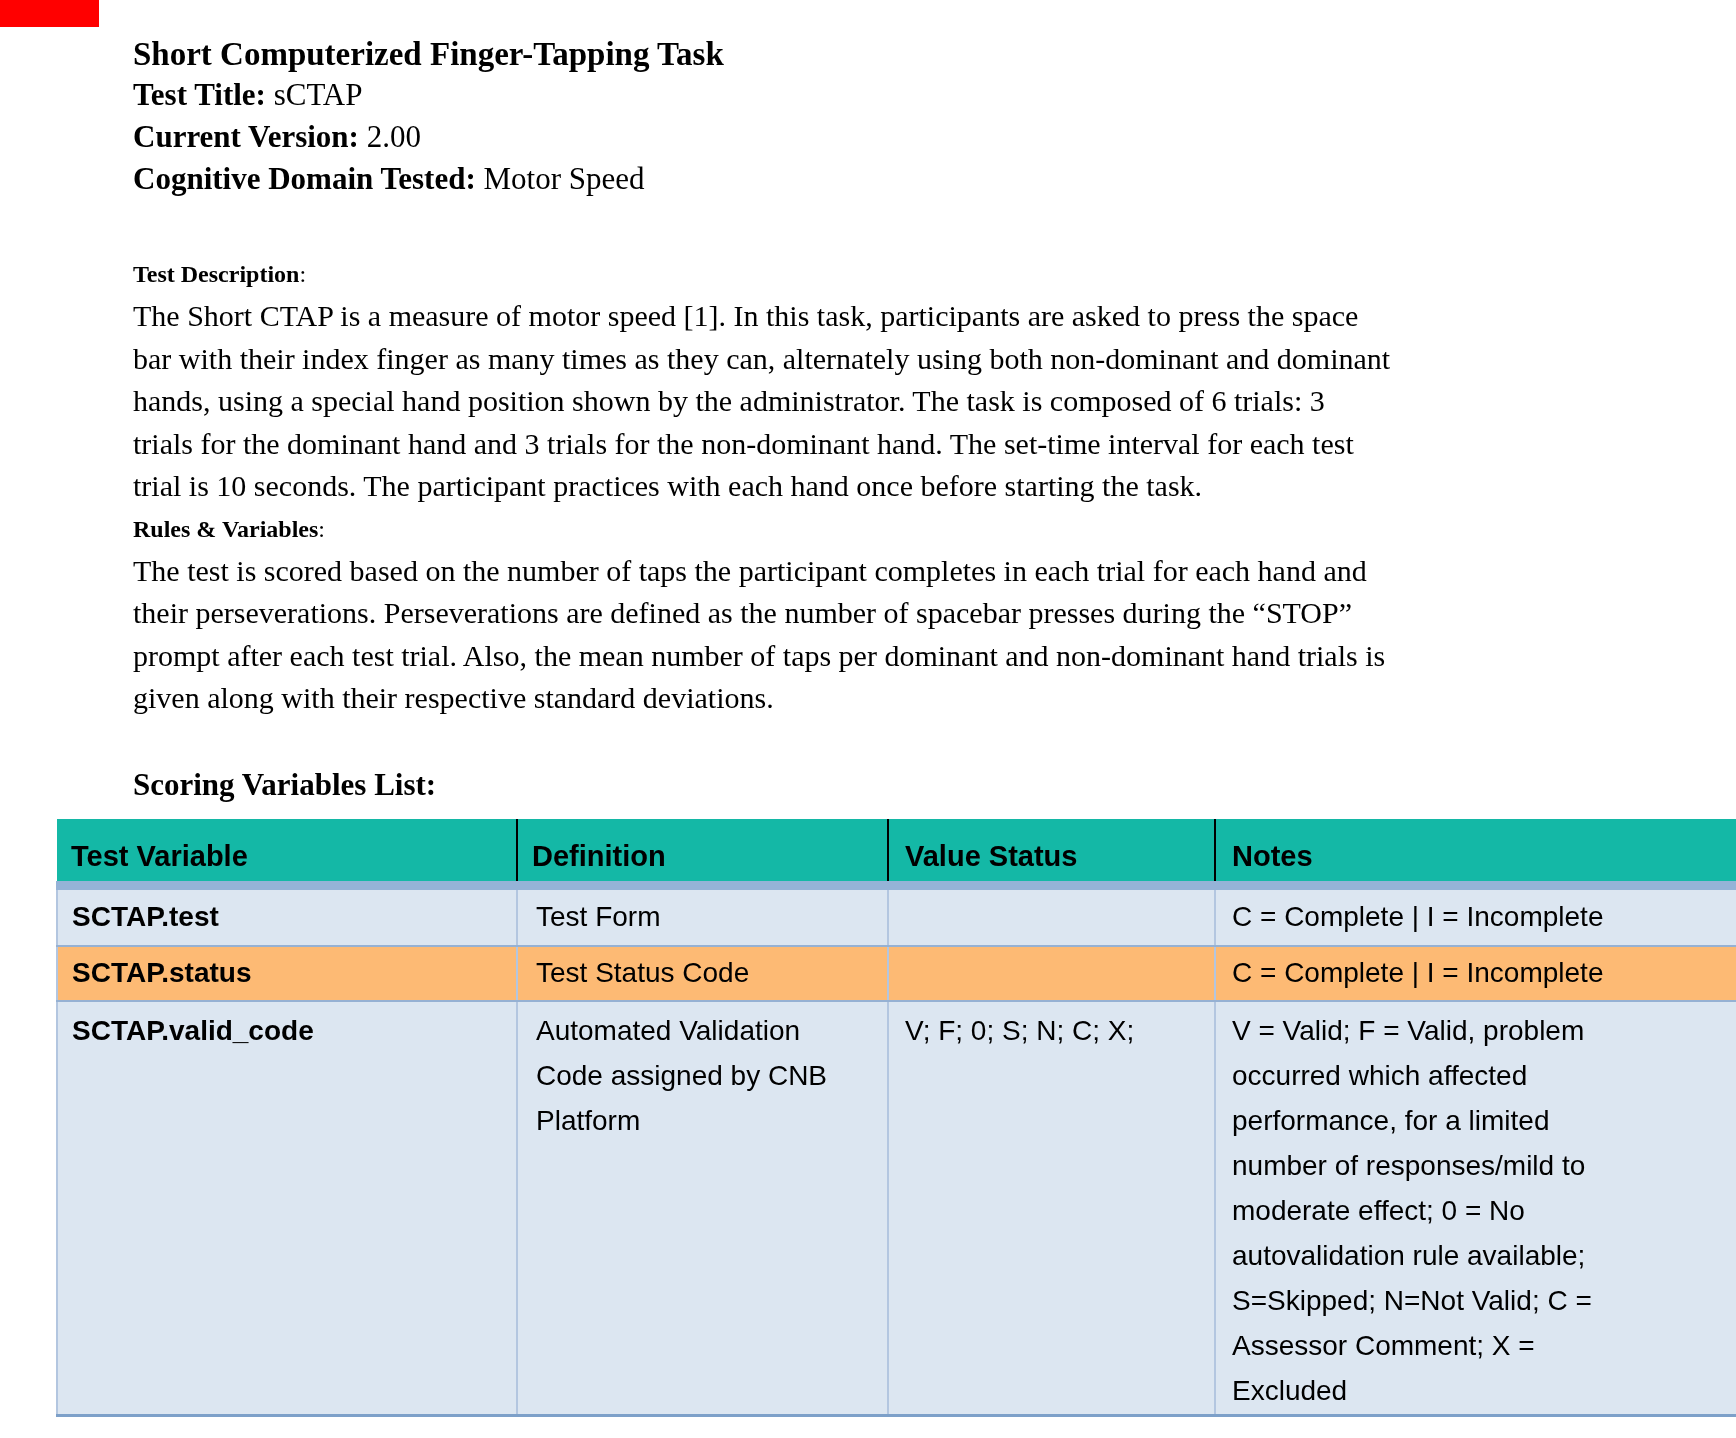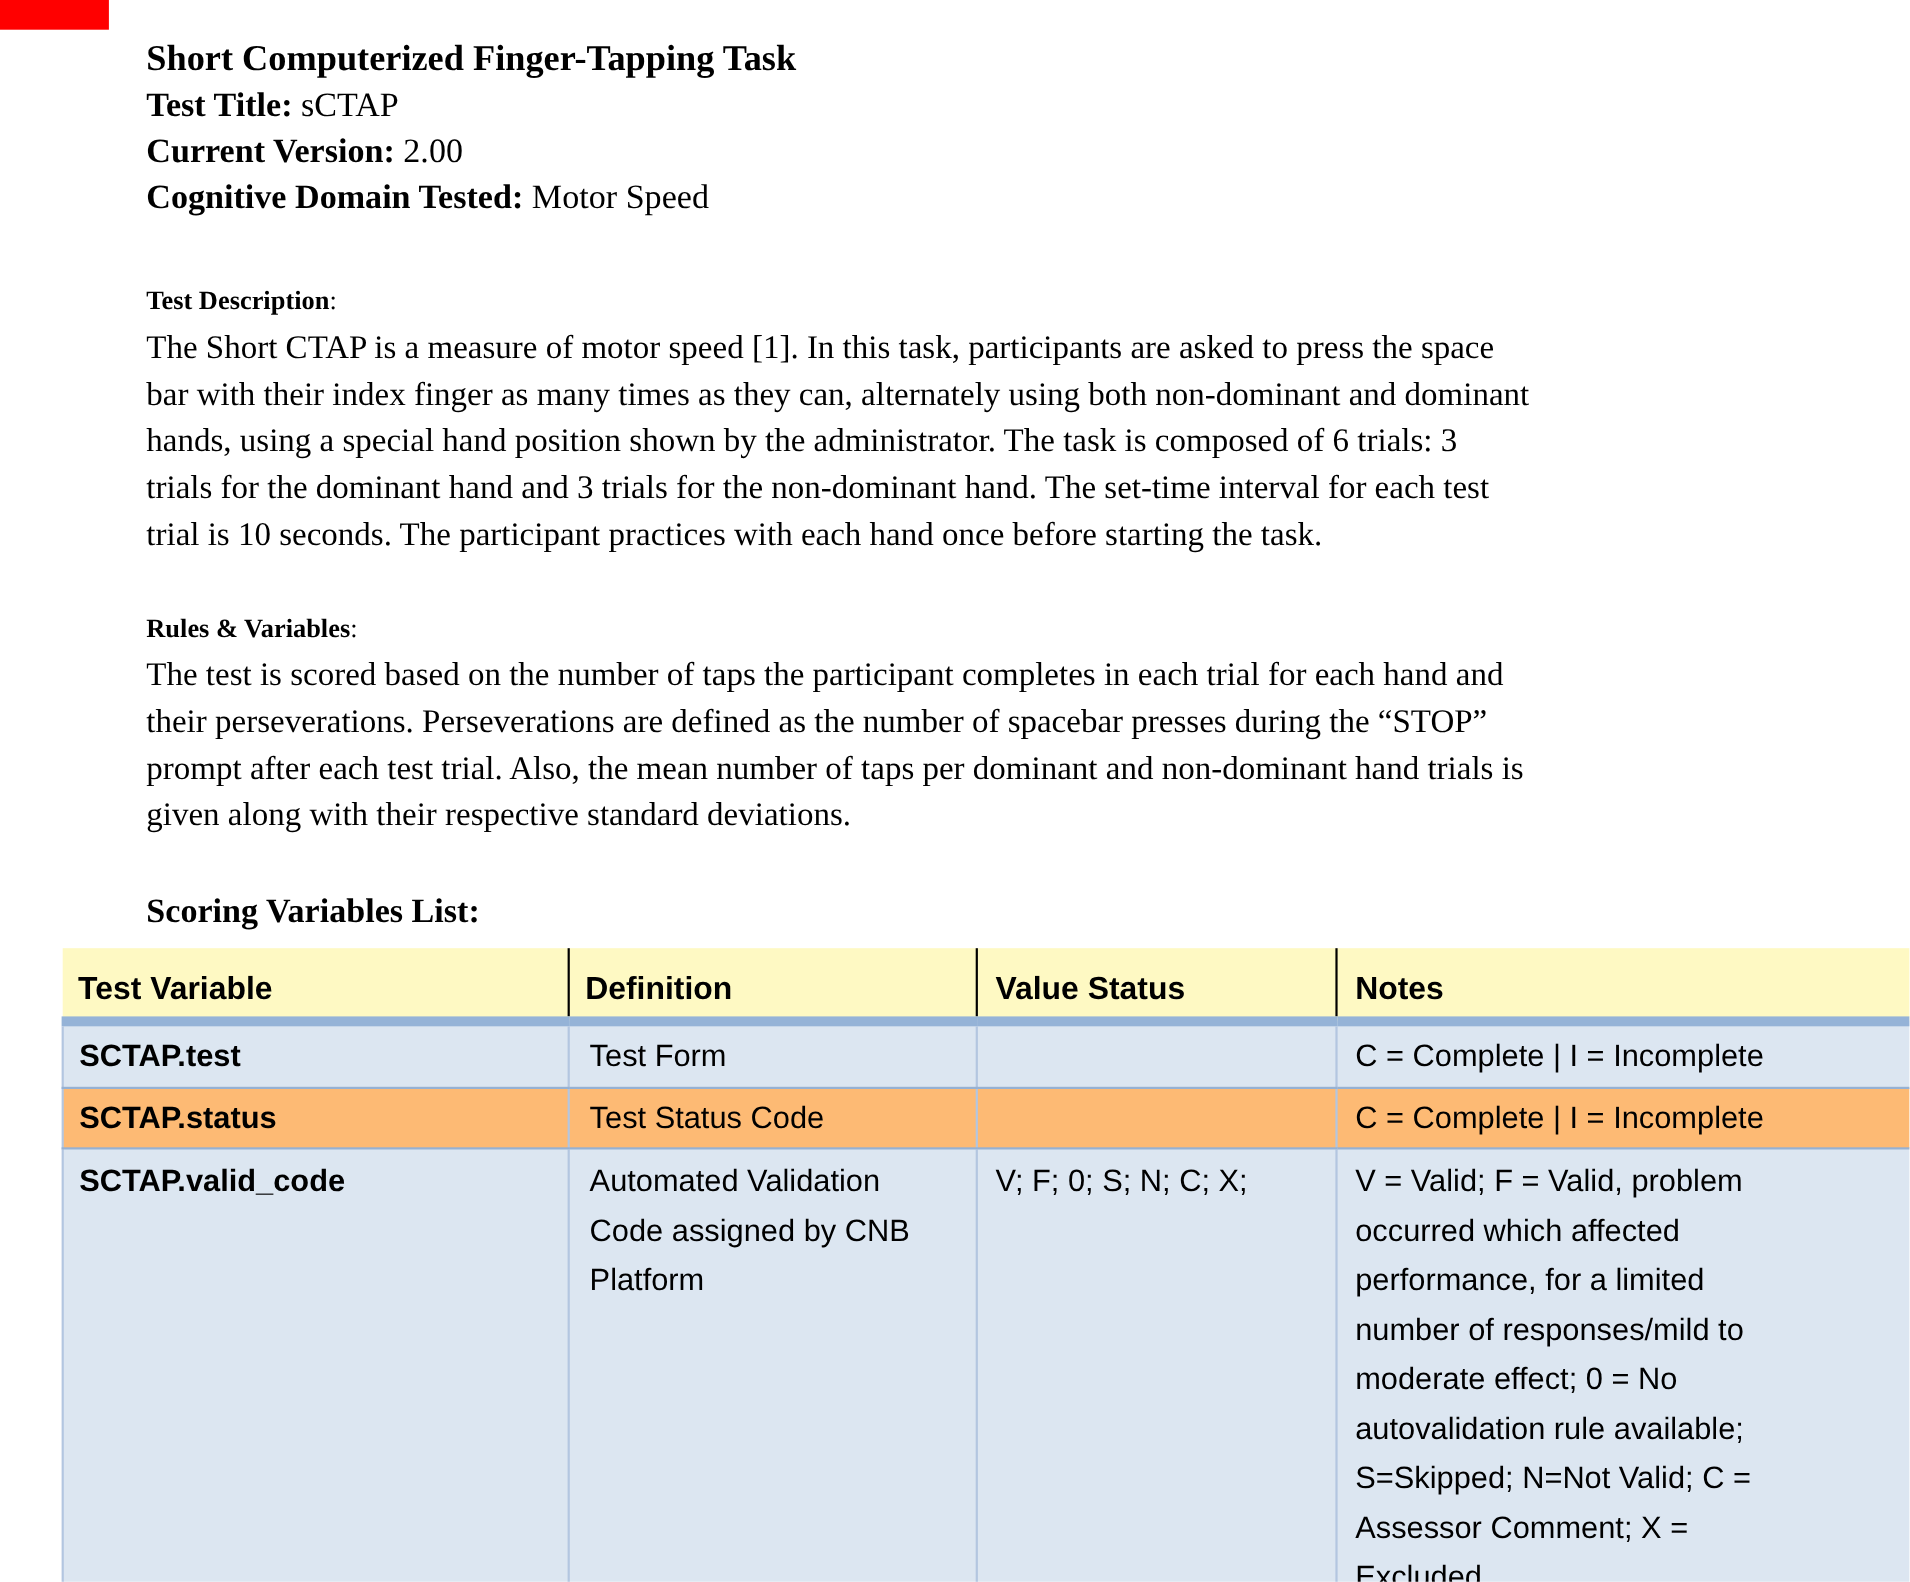--- a/index.html
+++ b/index.html
@@ -13,31 +13,31 @@
   body{
     width:1736px;height:1438px;overflow:hidden;background:#ffffff;color:#000;
     font-family:"Liberation Serif", serif;position:relative;
   }
   .red-marker{position:absolute;left:0;top:0;width:99px;height:27px;background:var(--marker);}
   .text-col{margin-left:133px;width:1560px;}
   .b{font-weight:bold;}
   h1.doc-title{margin:34px 0 0 0;font-size:33px;line-height:40px;font-weight:bold;}
   .meta-line{font-size:31px;line-height:42px;}
   .section-1{margin-top:53px;}
-  .section-2{margin-top:43px;}
+  .section-2{}
   .sec-heading{font-size:24px;line-height:42px;}
   .para{font-size:30px;line-height:42.5px;white-space:pre-line;}
   .table-heading{margin-top:44px;font-size:31px;line-height:42px;font-weight:bold;}
   table.vars{
     margin:13px 0 0 56px;width:1680px;border-collapse:collapse;table-layout:fixed;
     font-family:"Liberation Sans", sans-serif;
   }
   table.vars th{
     text-align:left;font-size:29px;font-weight:bold;height:54px;vertical-align:bottom;
-    padding:0 0 8px 14px;background:#fef9c3;border-bottom:9px solid var(--band);
+    padding:0 0 8px 14px;background:#14b8a6;border-bottom:9px solid var(--band);
   }
   table.vars th.sep{border-right:2px solid #000;}
   table.vars td{
     font-size:28px;padding-left:14px;background:#fdba74;
   }
   table.vars td.sep{border-right:2px solid var(--grid);}
   table.vars td:first-child{border-left:2px solid var(--grid);}
   table.vars tr.shaded td{background:var(--shade);}
   table.vars tr.r1 td{height:53px;border-bottom:2px solid var(--rowline);}
   table.vars tr.r2 td{height:51px;border-bottom:2px solid var(--rowline);}

